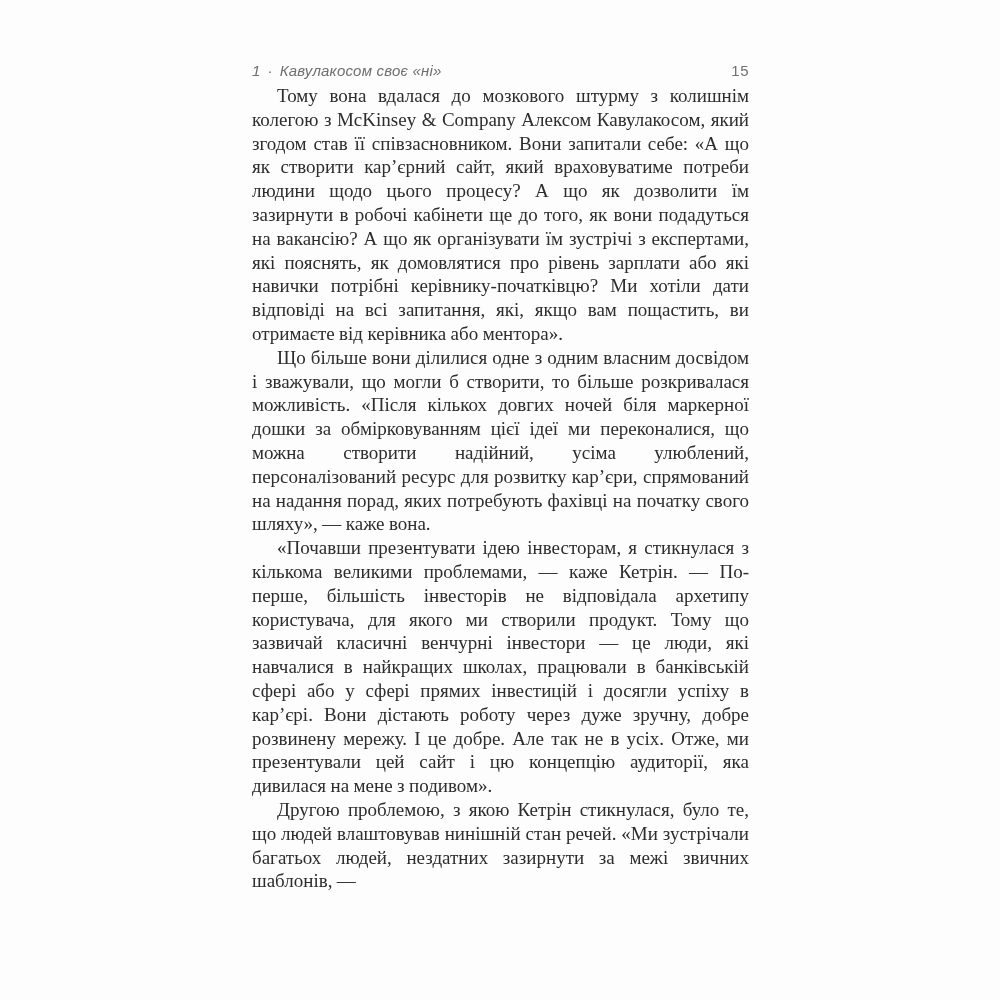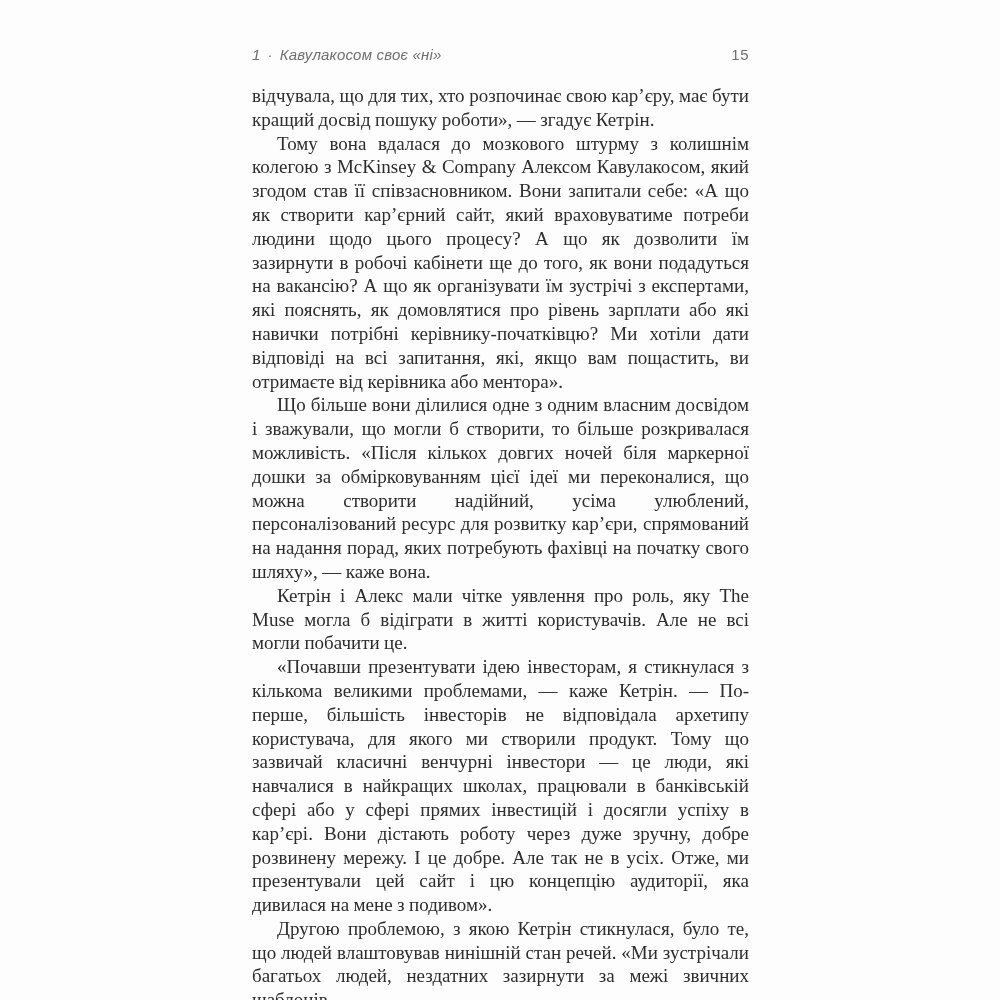--- a/index.html
+++ b/index.html
@@ -30,20 +30,21 @@
   .header-left {
     display: flex;
     align-items: baseline;
     gap: 7px;
     font-style: italic;
     letter-spacing: 0.2px;
   }
   .page-number {
     font-style: normal;
     letter-spacing: 0.5px;
+    margin-top: 16px;
   }
   .page-body {
     position: absolute;
     left: 252px;
     width: 497px;
     top: 84px;
     font-size: 19px;
     line-height: 23.8px;
     color: #2d2d2d;
     text-align: justify;
@@ -66,20 +67,18 @@
   <div class="running-header">
     <div class="header-left">
       <span>1</span>
       <span>·</span>
       <span>Кавулакосом своє «ні»</span>
     </div>
     <span class="page-number">15</span>
   </div>
 
   <div class="page-body">
-      <p class="para">відчувала, що для тих, хто розпочинає свою кар’єру, має бути кращий досвід пошуку роботи», — згадує Кетрін.</p>
       <p class="para indent">Тому вона вдалася до мозкового штурму з колишнім колегою з McKinsey &amp; Company Алексом Кавулакосом, який згодом став її співзасновником. Вони запитали себе: «А що як створити кар’єрний сайт, який враховуватиме потреби людини щодо цього процесу? А що як дозволити їм зазирнути в робочі кабінети ще до того, як вони подадуться на вакансію? А що як організувати їм зустрічі з експертами, які пояснять, як домовлятися про рівень зарплати або які навички потрібні керівнику-початківцю? Ми хотіли дати відповіді на всі запитання, які, якщо вам пощастить, ви отримаєте від керівника або ментора».</p>
       <p class="para indent">Що більше вони ділилися одне з одним власним досвідом і зважували, що могли б створити, то більше розкривалася можливість. «Після кількох довгих ночей біля маркерної дошки за обмірковуванням цієї ідеї ми переконалися, що можна створити надійний, усіма улюблений, персоналізований ресурс для розвитку кар’єри, спрямований на надання порад, яких потребують фахівці на початку свого шляху», — каже вона.</p>
-      <p class="para indent">Кетрін і Алекс мали чітке уявлення про роль, яку The Muse могла б відіграти в житті користувачів. Але не всі могли побачити це.</p>
       <p class="para indent">«Почавши презентувати ідею інвесторам, я стикнулася з кількома великими проблемами, — каже Кетрін. — По-перше, більшість інвесторів не відповідала архетипу користувача, для якого ми створили продукт. Тому що зазвичай класичні венчурні інвестори — це люди, які навчалися в найкращих школах, працювали в банківській сфері або у сфері прямих інвестицій і досягли успіху в кар’єрі. Вони дістають роботу через дуже зручну, добре розвинену мережу. І це добре. Але так не в усіх. Отже, ми презентували цей сайт і цю концепцію аудиторії, яка дивилася на мене з подивом».</p>
       <p class="para indent">Другою проблемою, з якою Кетрін стикнулася, було те, що людей влаштовував нинішній стан речей. «Ми зустрічали багатьох людей, нездатних зазирнути за межі звичних шаблонів, —</p>
     </div>
 </div>
 
 </body></html>

